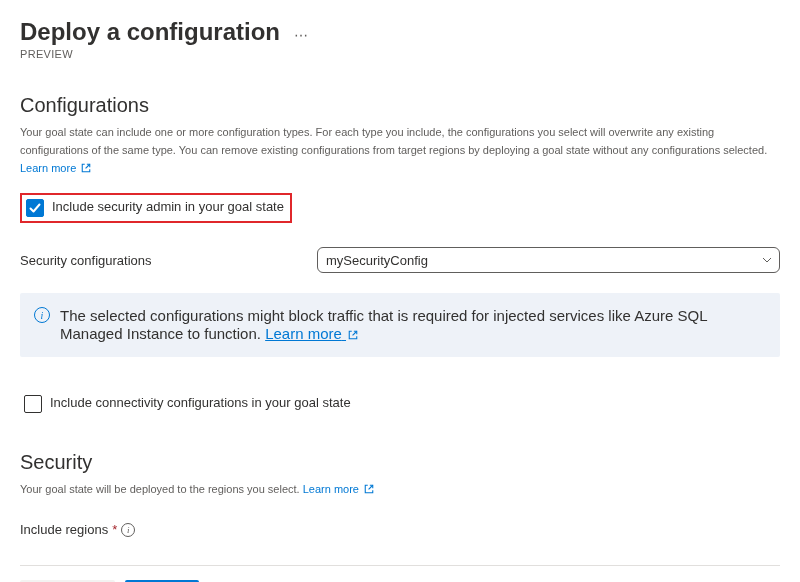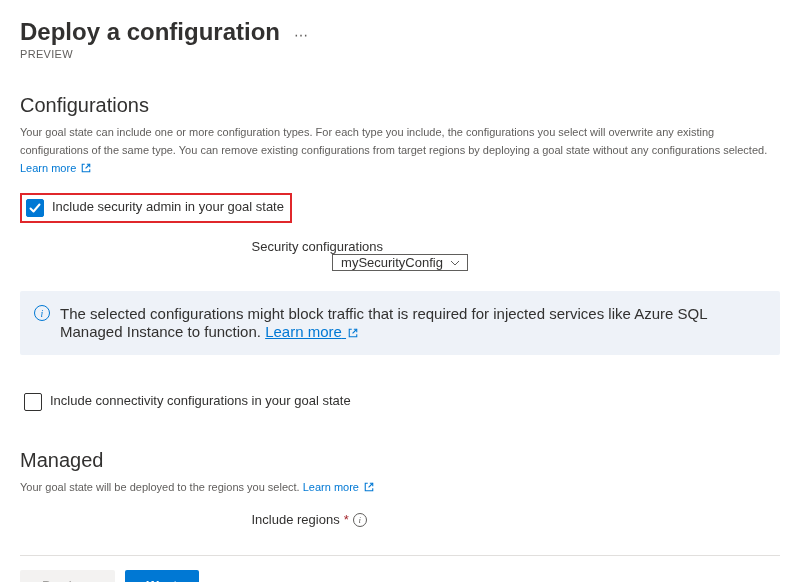--- a/index.html
+++ b/index.html
@@ -26,31 +26,31 @@
     }
     .highlighted { border: 2px solid #e0272b; width: fit-content; }
     .checkbox {
       width: 18px; height: 18px; border: 1px solid #323130; border-radius: 2px;
       display: flex; align-items: center; justify-content: center; cursor: pointer;
       flex-shrink: 0;
     }
     .checkbox.checked { background: #0078d4; border-color: #0078d4; }
     .checkbox.checked svg { width: 12px; height: 12px; display: block; }
     .checkbox-label { font-size: 13px; color: #323130; }
-    .field-row { display: flex; align-items: center; margin-top: 16px; flex-direction: column; }
+    .field-row { display: flex; align-items: center; margin-top: 24px; }
     .field-label { width: 297px; font-size: 13px; color: #323130; display: flex; align-items: center; gap: 4px; }
     .required { color: #a4262c; }
     .info-circle {
       width: 14px; height: 14px; border: 1px solid #605e5c; border-radius: 50%;
       display: inline-flex; align-items: center; justify-content: center;
       font-size: 9px; font-family: Georgia, serif; font-style: italic; color: #605e5c;
       cursor: default;
     }
     .select-box {
-      flex: 1; height: 26px; border: 1px solid #605e5c; border-radius: 0;
+      flex: 1; height: 26px; border: 1px solid #605e5c; border-radius: 6px;
       padding: 0 24px 0 8px; font-size: 13px; color: #323130; background: #fff;
       display: flex; align-items: center; position: relative; cursor: pointer;
     }
     .select-chevron { position: absolute; right: 6px; top: 50%; transform: translateY(-50%); }
     .select-chevron svg { width: 12px; height: 12px; display: block; }
     .info-banner {
       background: #eef2f8; border-radius: 2px; margin-top: 20px;
       padding: 14px 16px 14px 14px; display: flex; gap: 10px; align-items: flex-start;
     }
     .info-banner-icon {
@@ -117,21 +117,21 @@
             <path d="M10.5 1.5L5.5 6.5"></path>
           </svg></span></a>
   </div>
 </div>
 
 <div class="checkbox-row" style="margin-top:34px;">
   <div class="checkbox"></div>
   <span class="checkbox-label">Include connectivity configurations in your goal state</span>
 </div>
 
-<div class="section-title">Managed</div>
+<div class="section-title">Security</div>
 <p class="body-text">
   <span>Your goal state will be deployed to the regions you select. </span><a class="link"><span>Learn more</span> <span class="ext-icon"><svg viewBox="0 0 12 12" fill="none" stroke="#0078d4" stroke-width="1.3">
           <path d="M4.5 1.5H1.5v9h9V7.5"></path>
           <path d="M7 1.5h3.5V5"></path>
           <path d="M10.5 1.5L5.5 6.5"></path>
         </svg></span></a>
 </p>
 
 <div class="field-row">
   <div class="field-label">

